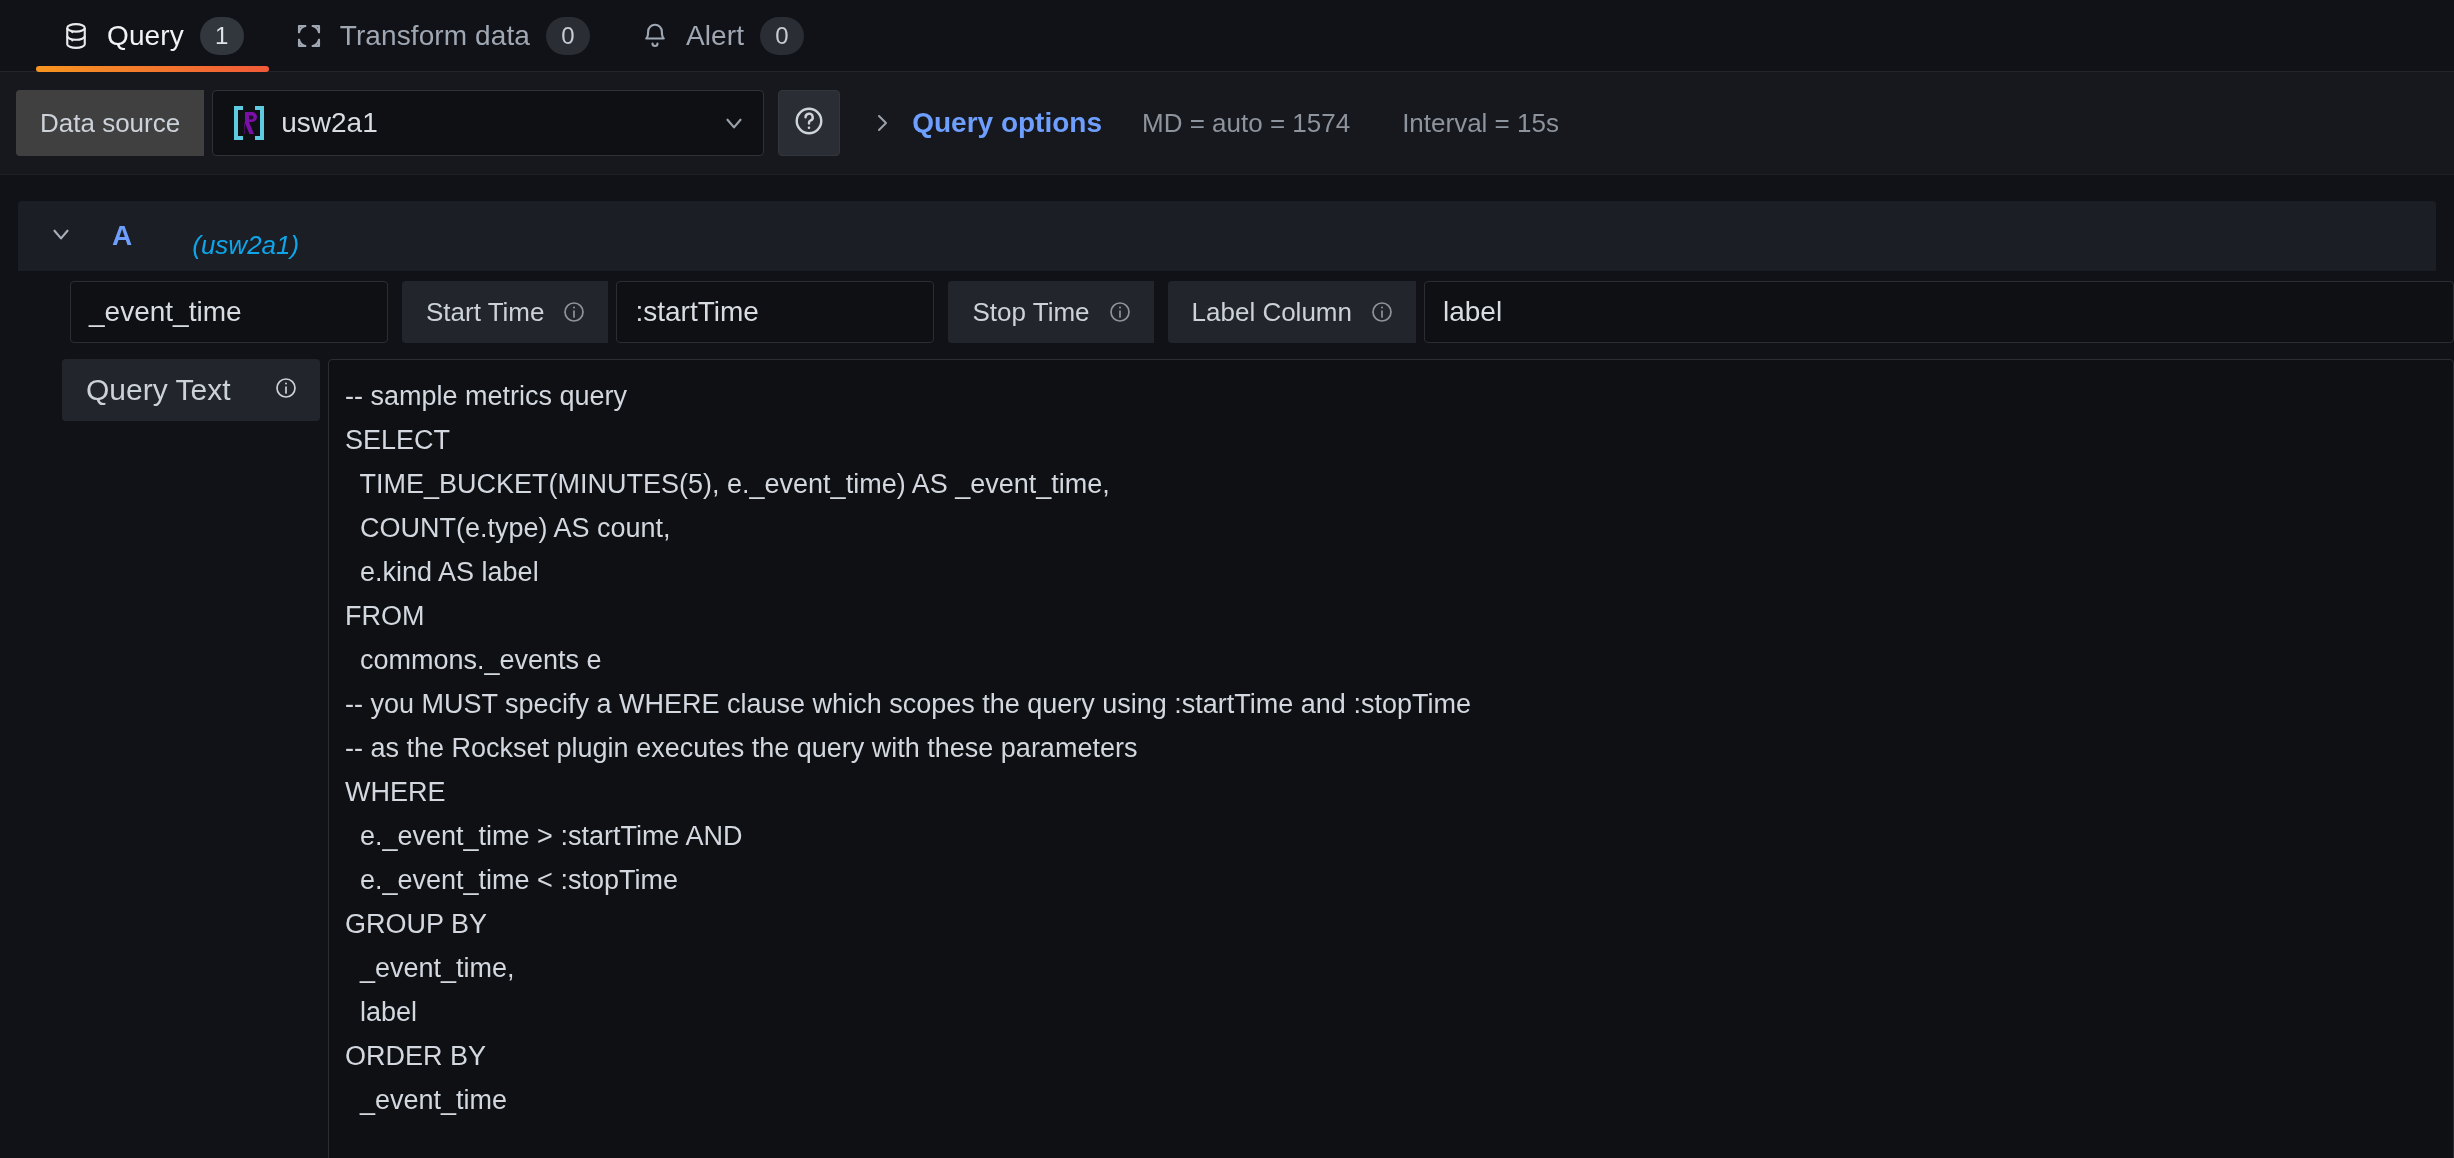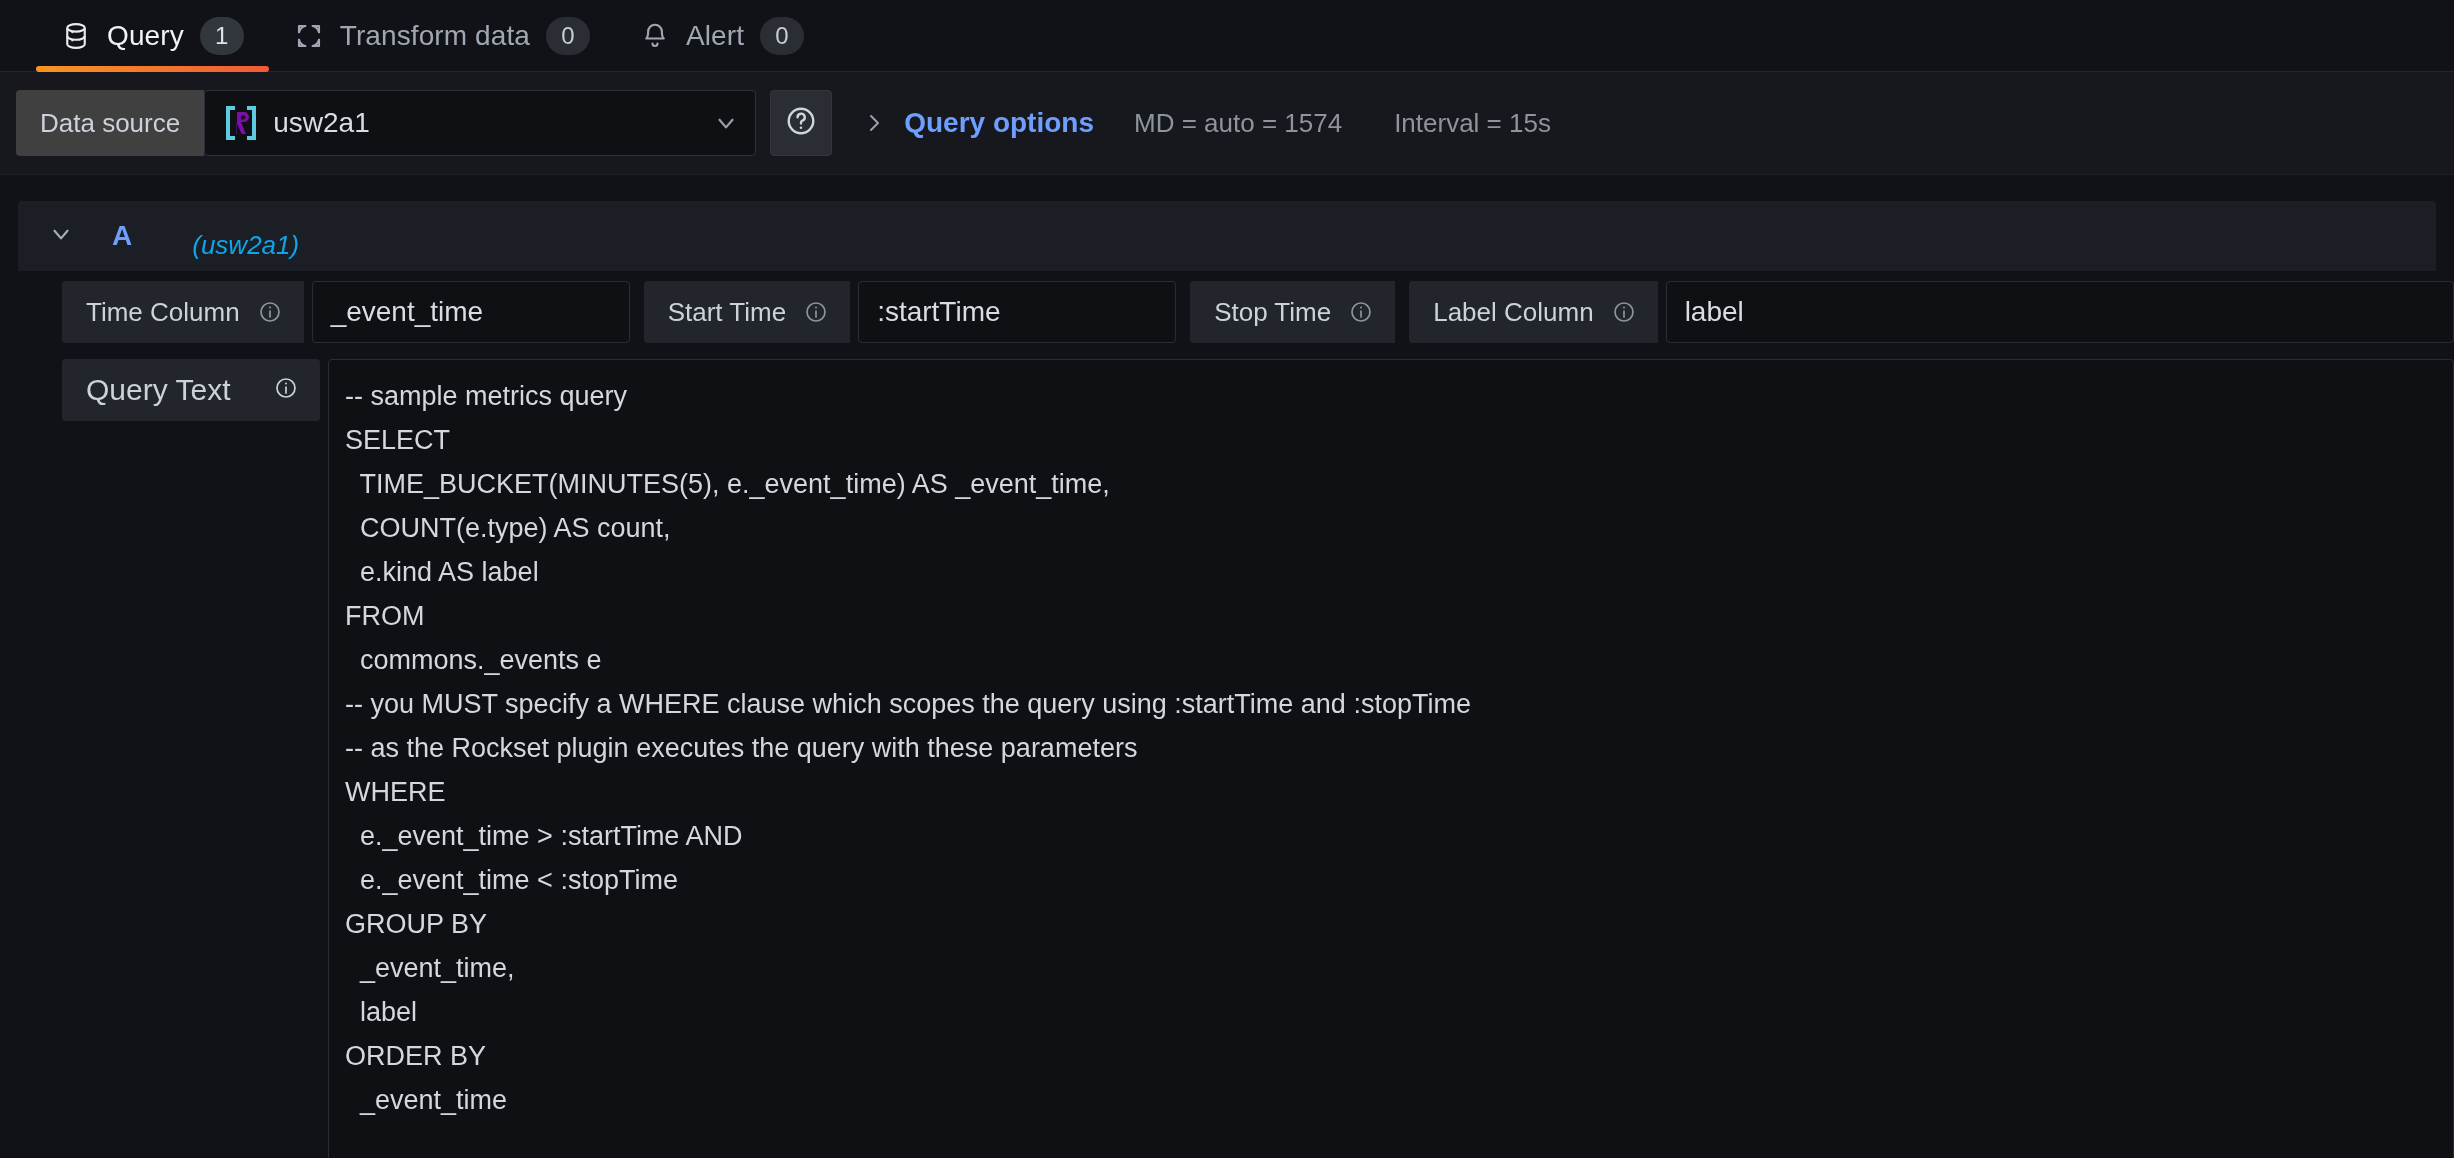--- a/index.html
+++ b/index.html
@@ -80,20 +80,21 @@
     color: #ccd2da;
     font-size: 26px;
     white-space: nowrap;
   }
   .ds-picker {
     width: 552px;
     height: 66px;
     background: #0e1013;
     border: 1px solid #2e3238;
     border-radius: 4px;
+    margin-left: 8px;
     display: flex;
     align-items: center;
     padding: 0 16px 0 18px;
     gap: 14px;
     cursor: pointer;
   }
   .rockset-logo { flex: 0 0 auto; display: flex; align-items: center; }
   .ds-value { font-size: 28px; color: #d8dde3; flex: 1; }
   .chev-down { color: #9aa1ab; display: flex; align-items: center; }
 
@@ -329,30 +330,20 @@
   </span>
   <span class="qrow-refid">A</span>
   <span class="qrow-dsname">(usw2a1)</span>
 </div>
 
 <div class="qbody">
 
   <div class="field-row">
 
     <div class="field-group">
-      <span class="flabel">
-        <span>Time Column</span>
-        <span class="info">
-          <svg width="24" height="24" viewBox="0 0 24 24" fill="none" stroke="currentColor" stroke-width="1.7">
-            <circle cx="12" cy="12" r="9"></circle>
-              <path d="M12 11v6" stroke-linecap="round"></path>
-            <circle cx="12" cy="7.6" r="1" fill="currentColor" stroke="none"></circle>
-          </svg>
-        </span>
-      </span>
       <span class="finput w-timecol">_event_time</span>
     </div>
 
     <div class="field-group">
       <span class="flabel">
         <span>Start Time</span>
         <span class="info">
           <svg width="24" height="24" viewBox="0 0 24 24" fill="none" stroke="currentColor" stroke-width="1.7">
             <circle cx="12" cy="12" r="9"></circle>
               <path d="M12 11v6" stroke-linecap="round"></path>

